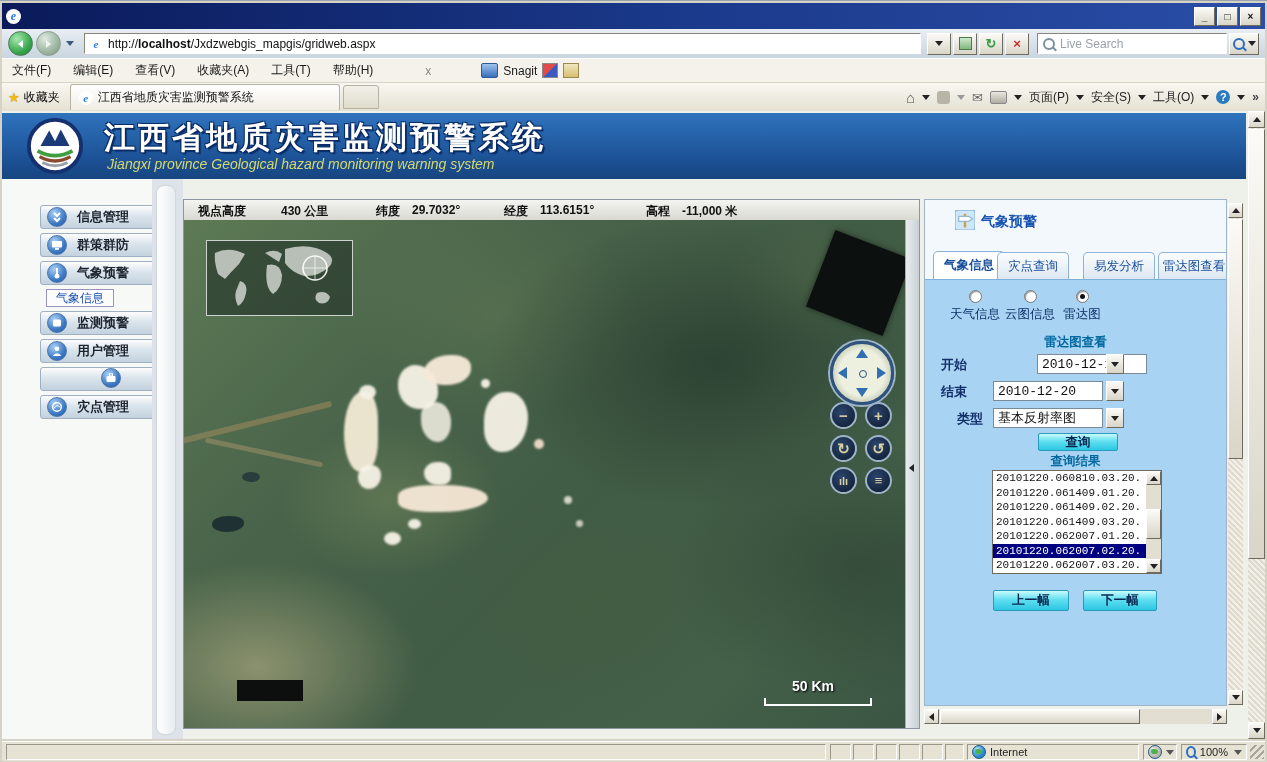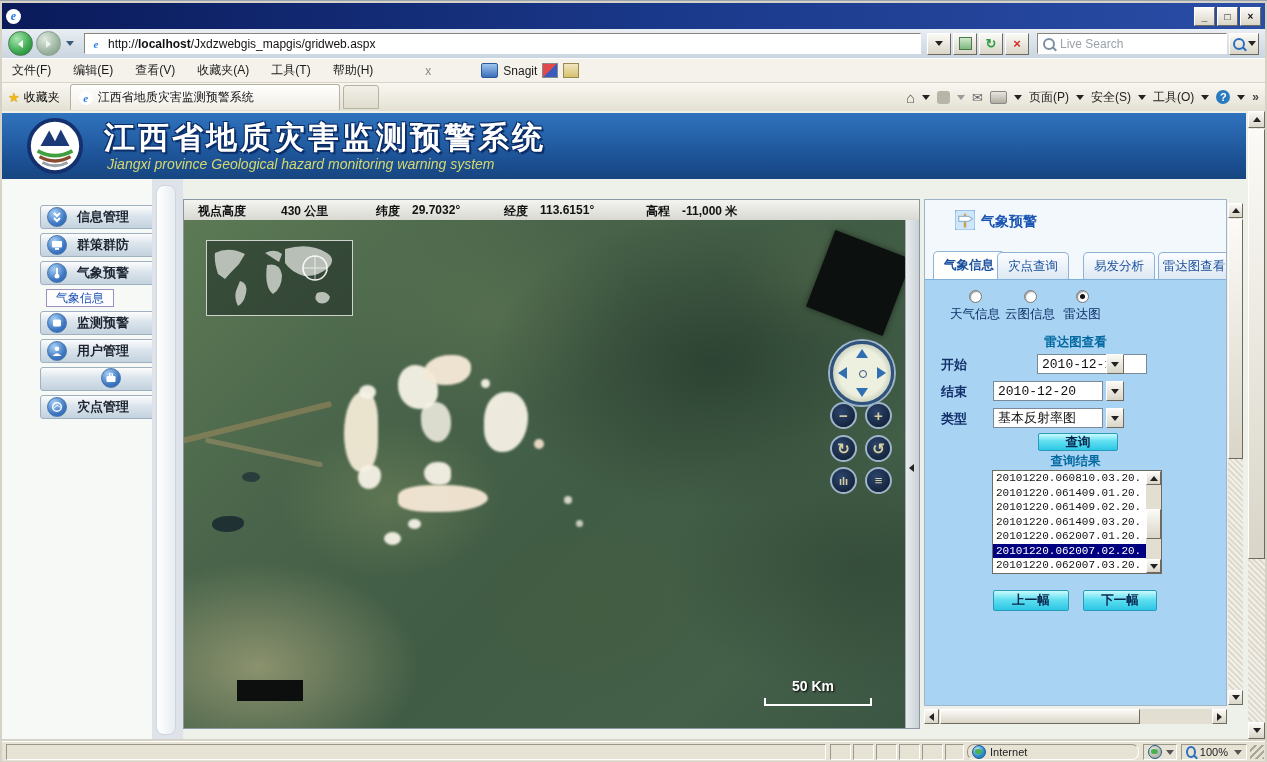--- a/index.html
+++ b/index.html
@@ -419,21 +419,21 @@
           <span class="combo-arrow raised" style="top:74px;">
               <span class="tri tri-down"></span>
             </span>
 
           <span class="flabel" style="top:103px;">结束</span>
           <span class="combo" style="top:101px;">2010-12-20</span>
           <span class="combo-arrow raised" style="top:101px;">
               <span class="tri tri-down"></span>
             </span>
 
-          <span class="flabel" style="top:130px;">类型</span>
+          <span class="flabel" style="top:130px;margin-left:16px;">类型</span>
           <span class="combo" style="top:128px;font-family:'Liberation Sans',sans-serif;">基本反射率图</span>
           <span class="combo-arrow raised" style="top:128px;">
               <span class="tri tri-down"></span>
             </span>
         </div>
 
         <div class="cyanbtn abs" style="left:113px;top:153px;width:80px;height:18px;">查询</div>
         <div class="ctrtext" style="top:173px;">查询结果</div>
 
         <div class="listbox">
@@ -492,21 +492,21 @@
   </div>
 
   <div class="abs statusbar">
     <div class="cell" style="left:4px;width:820px;"></div>
     <div class="cell" style="left:828px;width:21px;"></div>
     <div class="cell" style="left:851px;width:21px;"></div>
     <div class="cell" style="left:874px;width:21px;"></div>
     <div class="cell" style="left:897px;width:21px;"></div>
     <div class="cell" style="left:920px;width:21px;"></div>
     <div class="cell" style="left:943px;width:19px;"></div>
-    <div class="cell" style="left:965px;width:172px;border-radius:7px;">
+    <div class="cell" style="left:965px;width:172px;">
       <span class="globe"></span>
       <span>Internet</span>
     </div>
     <div class="cell" style="left:1141px;width:34px;">
       <span class="globe" style="background:radial-gradient(circle at 35% 30%,#e8e8e0,#9a9a90);"></span>
       <span class="tri tri-down" style="border-top-color:#555;"></span>
     </div>
     <div class="cell" style="left:1179px;width:66px;">
       <span class="mag blue"></span>
       <span>100%</span>

